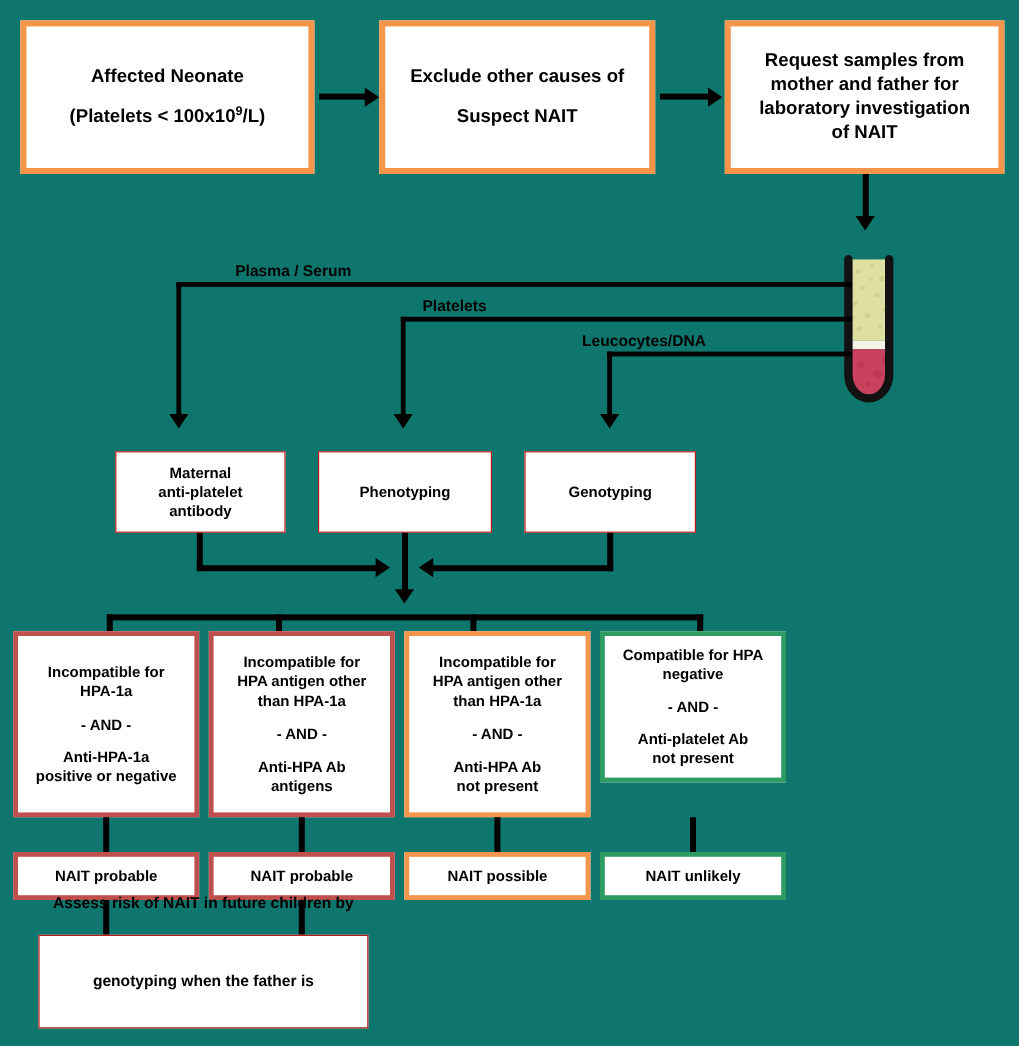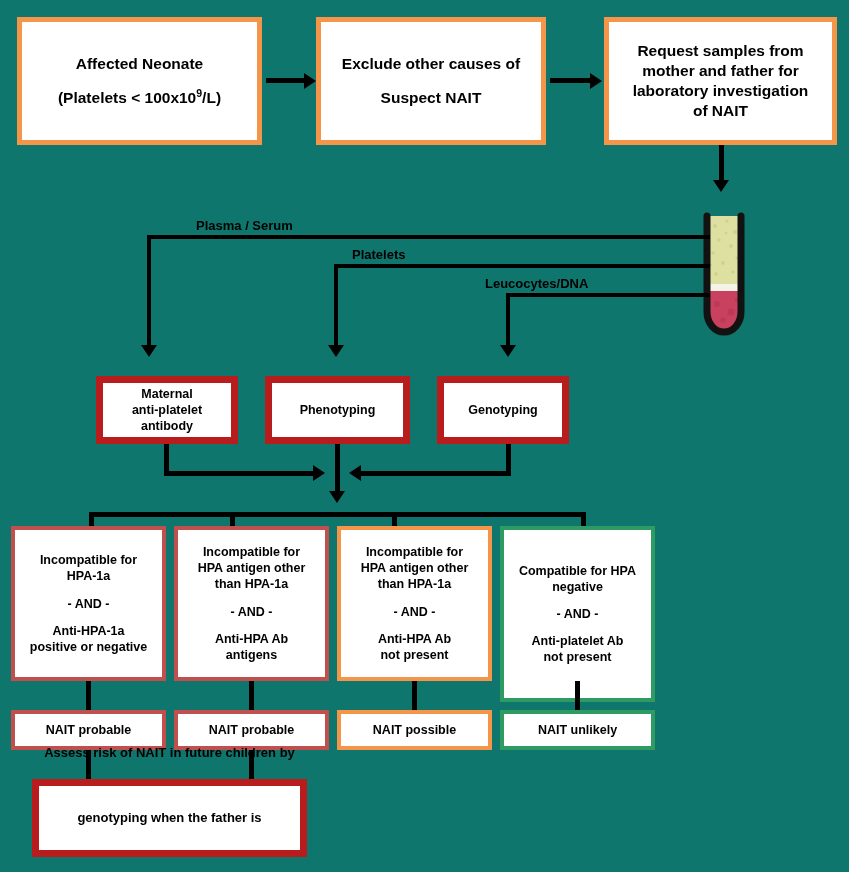--- a/index.html
+++ b/index.html
@@ -31,21 +31,21 @@
     justify-content: center;
     text-align: center;
     color: #000000;
     font-weight: bold;
     line-height: 1.28;
   }
   .box .line { display: block; width: 100%; }
   .box .gap  { display: block; height: 0.9em; }
 
   .b-orange { border: 5px solid #F4954A; }
-  .b-blue   { border: 7px solid #b91c1c; }
+  .b-blue   { border: 1px solid #b91c1c; }
   .b-red    { border: 4px solid #BF504D; }
   .b-green  { border: 4px solid #2E9B63; }
   .b-orange-thin { border: 4px solid #F4954A; }
 
   .top-box   { font-size: 15.5px; }
   .mid-box   { font-size: 12.5px; }
   .res-box   { font-size: 12.5px; }
   .nait-box  { font-size: 12.5px; }
   .final-box { font-size: 13px; }
 
@@ -180,21 +180,21 @@
   <div class="box b-blue mid-box" style="left:96px; top:376px; width:142px; height:68px;">
     <span class="line">Maternal</span>
     <span class="line">anti-platelet</span>
     <span class="line">antibody</span>
   </div>
 
   <div class="box b-blue mid-box" style="left:265px; top:376px; width:145px; height:68px;">
     <span class="line">Phenotyping</span>
   </div>
 
-  <div class="box b-blue mid-box" style="left:437px; top:376px; width:132px; height:68px;">
+  <div class="box b-blue mid-box" style="left:437px; top:376px; width:143px; height:68px;">
     <span class="line">Genotyping</span>
   </div>
 
   <div class="vline" style="left:164px; top:444px; width:5px; height:32px;"></div>
   <div class="hline" style="left:164px; top:471px; width:155px; height:5px;"></div>
   <div class="arrow-right" style="left:313px; top:465px;"></div>
 
   <div class="vline" style="left:506px; top:444px; width:5px; height:32px;"></div>
   <div class="hline" style="left:357px; top:471px; width:154px; height:5px;"></div>
   <div class="arrow-left" style="left:349px; top:465px;"></div>
@@ -233,21 +233,21 @@
     <span class="line">Incompatible for</span>
     <span class="line">HPA antigen other</span>
     <span class="line">than HPA-1a</span>
     <span class="gap"></span>
     <span class="line">- AND -</span>
     <span class="gap"></span>
     <span class="line">Anti-HPA Ab</span>
     <span class="line">not present</span>
   </div>
 
-  <div class="box b-green res-box" style="left:500px; top:526px; width:155px; height:176px;">
+  <div class="box b-green res-box" style="left:500px; top:526px; width:155px; height:126px;">
     <span class="line">Compatible for HPA</span>
     <span class="line">negative</span>
     <span class="gap"></span>
     <span class="line">- AND -</span>
     <span class="gap"></span>
     <span class="line">Anti-platelet Ab</span>
     <span class="line">not present</span>
   </div>
 
   <div class="vline" style="left:86px; top:681px; width:5px; height:29px;"></div>

